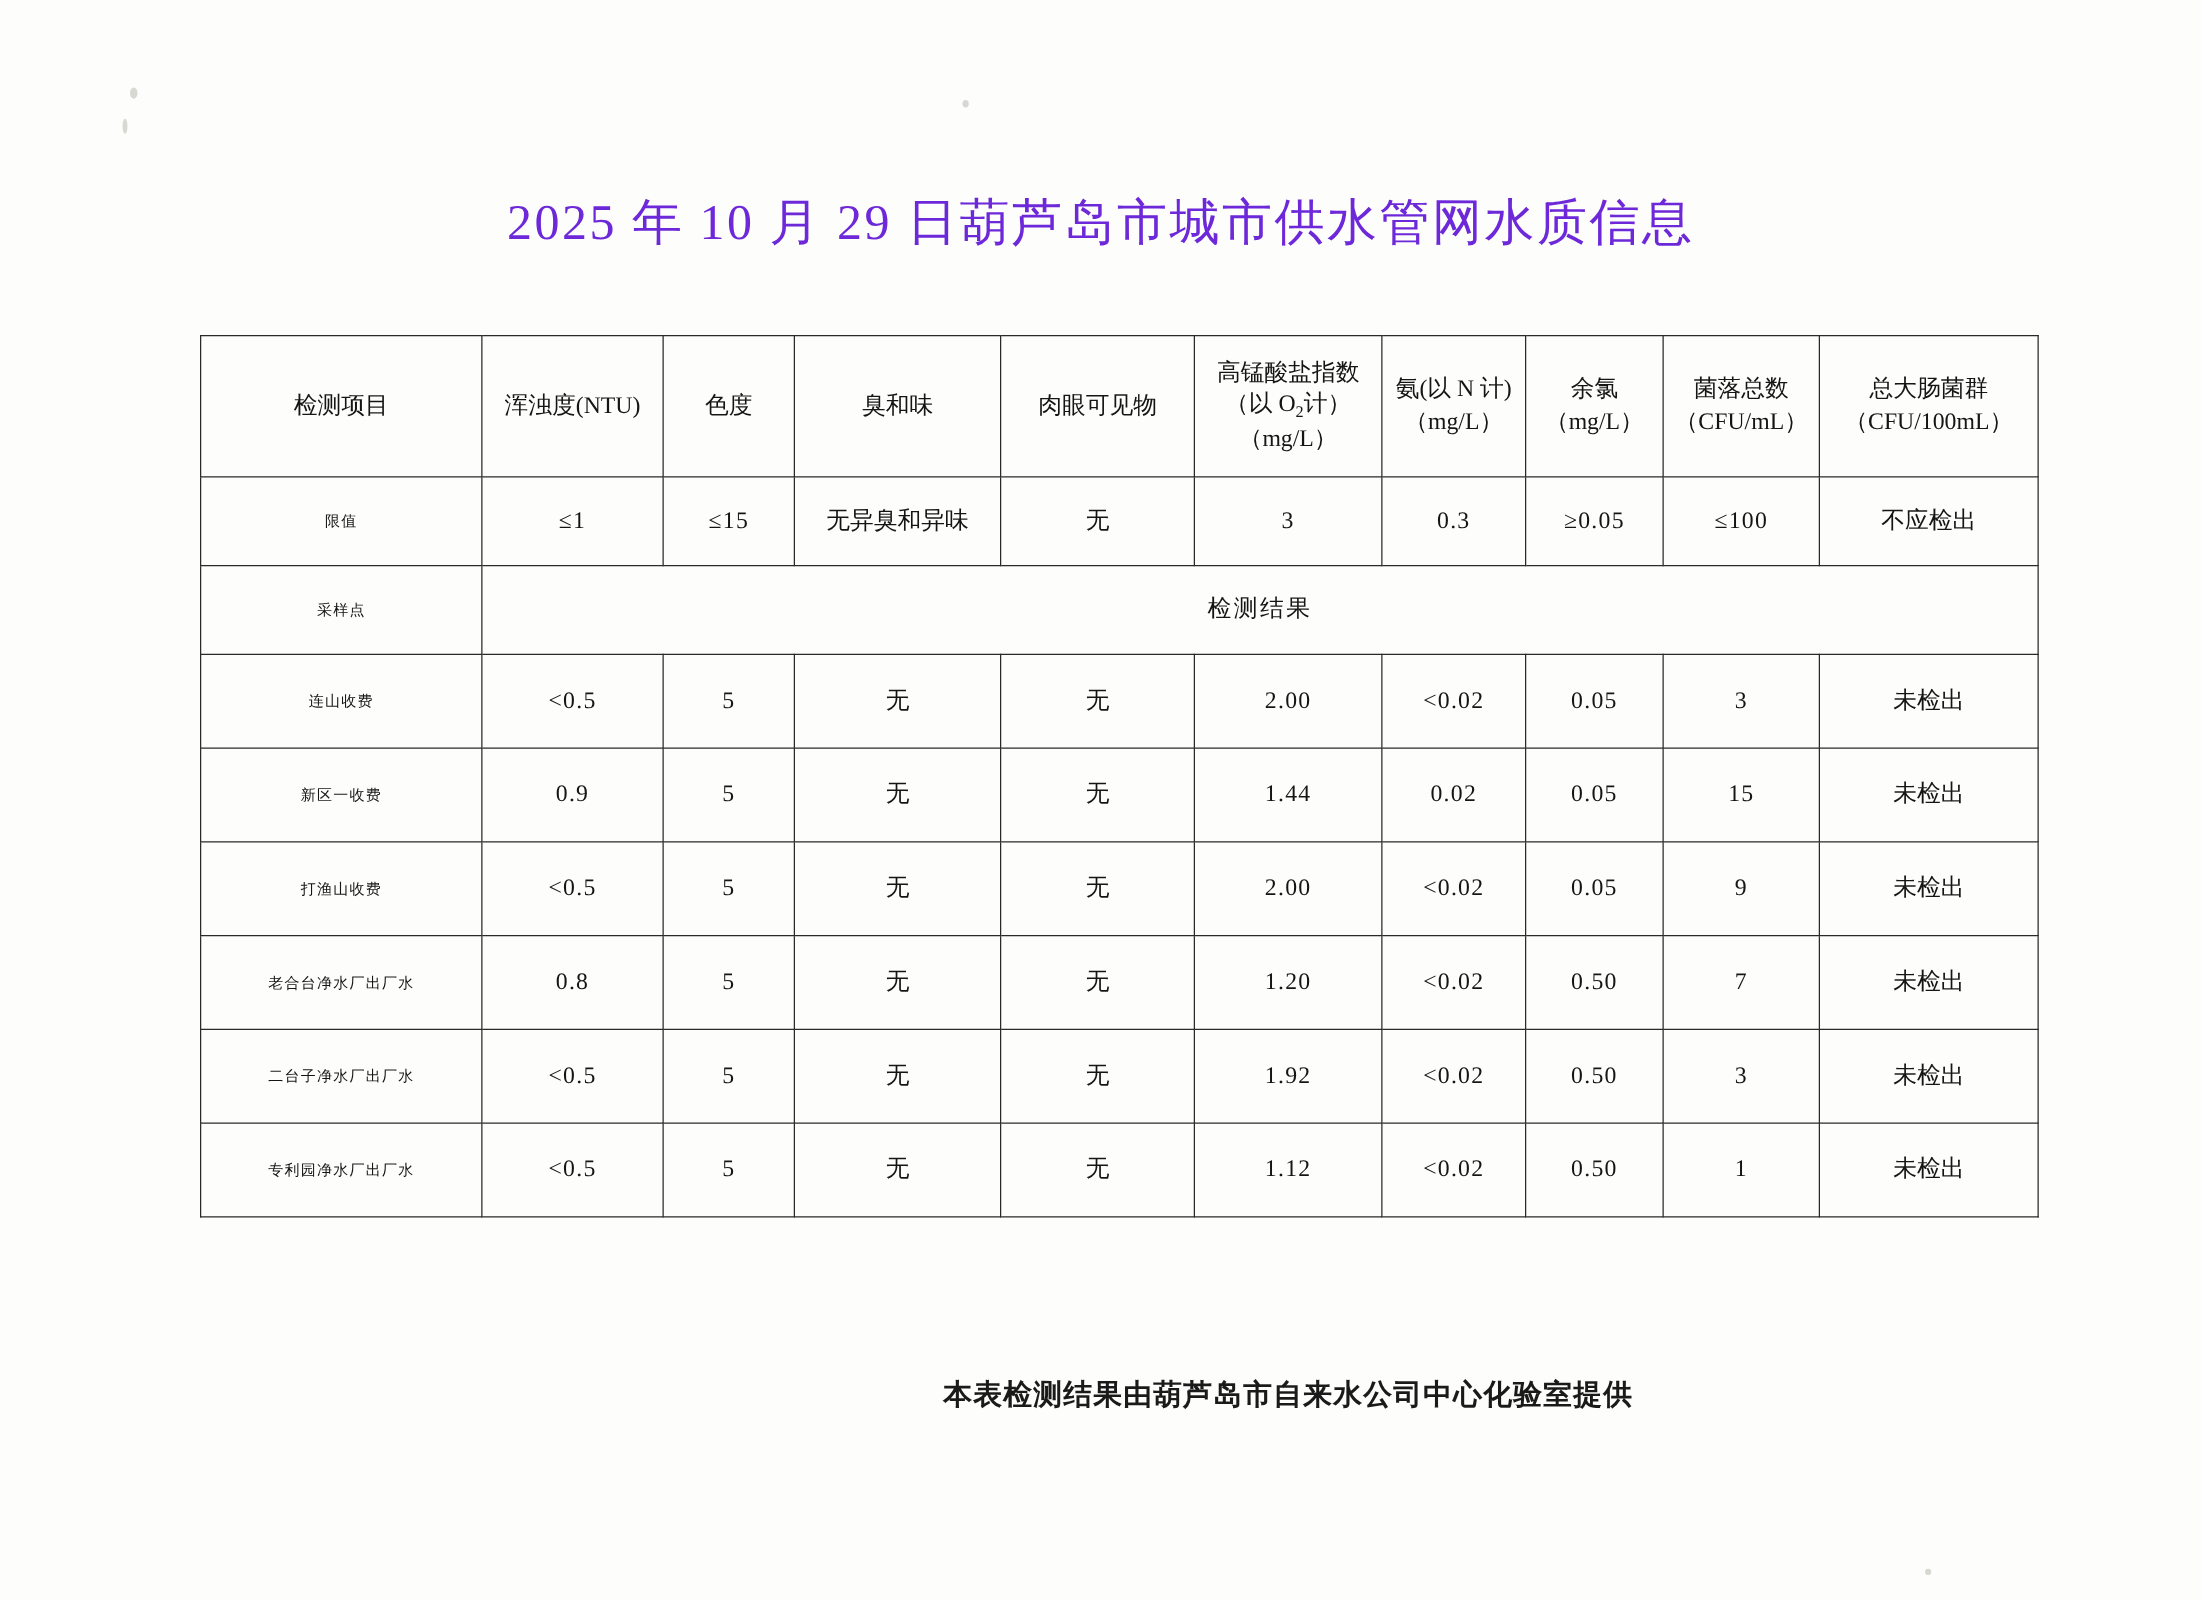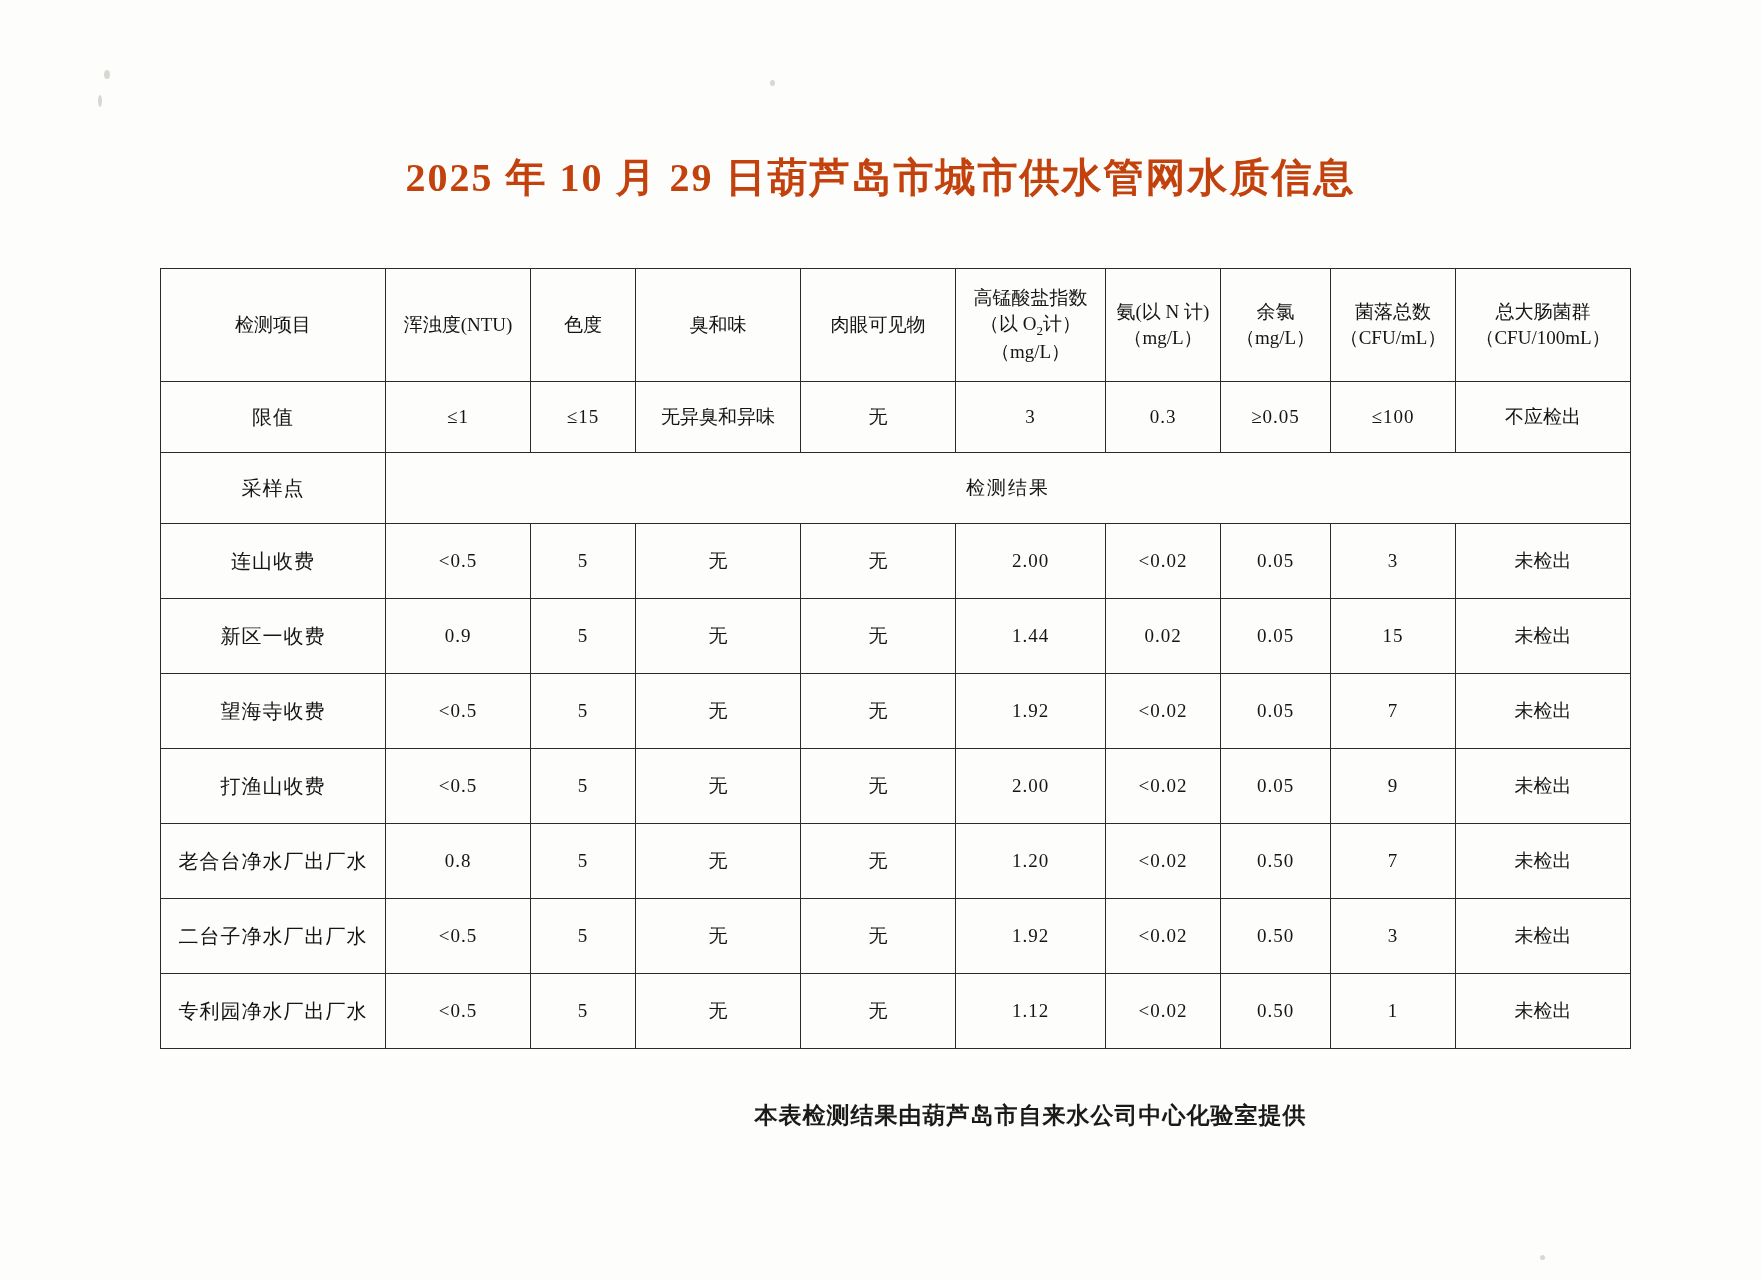--- a/index.html
+++ b/index.html
@@ -27,24 +27,24 @@
     border-radius: 50%;
     opacity: .55;
   }
   .title {
     position: absolute;
     top: 150px;
     left: 0;
     width: 100%;
     text-align: center;
     font-size: 40px;
-    font-weight: bold;
+    font-weight: normal;
     letter-spacing: 2px;
     font-family: "Liberation Serif", "DejaVu Serif", serif;
-    color: #c2410c;
+    color: #6d28d9;
   }
   .table-wrap {
     position: absolute;
     top: 268px;
     left: 160px;
     width: 1450px;
   }
   table.qtable {
     border-collapse: collapse;
     width: 100%;
@@ -69,21 +69,21 @@
     line-height: 1.3;
   }
   .limit-row td { height: 62px; }
   .sample-row td { height: 62px; }
   .data-row td { height: 66px; }
   .result-span {
     letter-spacing: 2px;
     margin-top: 44px;
   }
   .sub { font-size: 13px; vertical-align: sub; }
-  .name-cell { font-size: 20px; letter-spacing: 1px; }
+  .name-cell { font-size: 12px; letter-spacing: 1px; }
   .num { font-family: "Liberation Serif", "DejaVu Serif", serif; letter-spacing: 1px; }
   .footer-note {
     position: absolute;
     top: 1100px;
     left: 0;
     width: 100%;
     text-align: center;
     font-size: 23px;
     font-weight: bold;
     letter-spacing: 1px;
@@ -186,32 +186,20 @@
         <td class="num">5</td>
         <td>无</td>
         <td>无</td>
         <td class="num">1.44</td>
         <td class="num">0.02</td>
         <td class="num">0.05</td>
         <td class="num">15</td>
         <td>未检出</td>
       </tr>
 
-      <tr class="data-row">
-        <td class="name-cell">望海寺收费</td>
-        <td class="num">&lt;0.5</td>
-        <td class="num">5</td>
-        <td>无</td>
-        <td>无</td>
-        <td class="num">1.92</td>
-        <td class="num">&lt;0.02</td>
-        <td class="num">0.05</td>
-        <td class="num">7</td>
-        <td>未检出</td>
-      </tr>
 
       <tr class="data-row">
         <td class="name-cell">打渔山收费</td>
         <td class="num">&lt;0.5</td>
         <td class="num">5</td>
         <td>无</td>
         <td>无</td>
         <td class="num">2.00</td>
         <td class="num">&lt;0.02</td>
         <td class="num">0.05</td>

